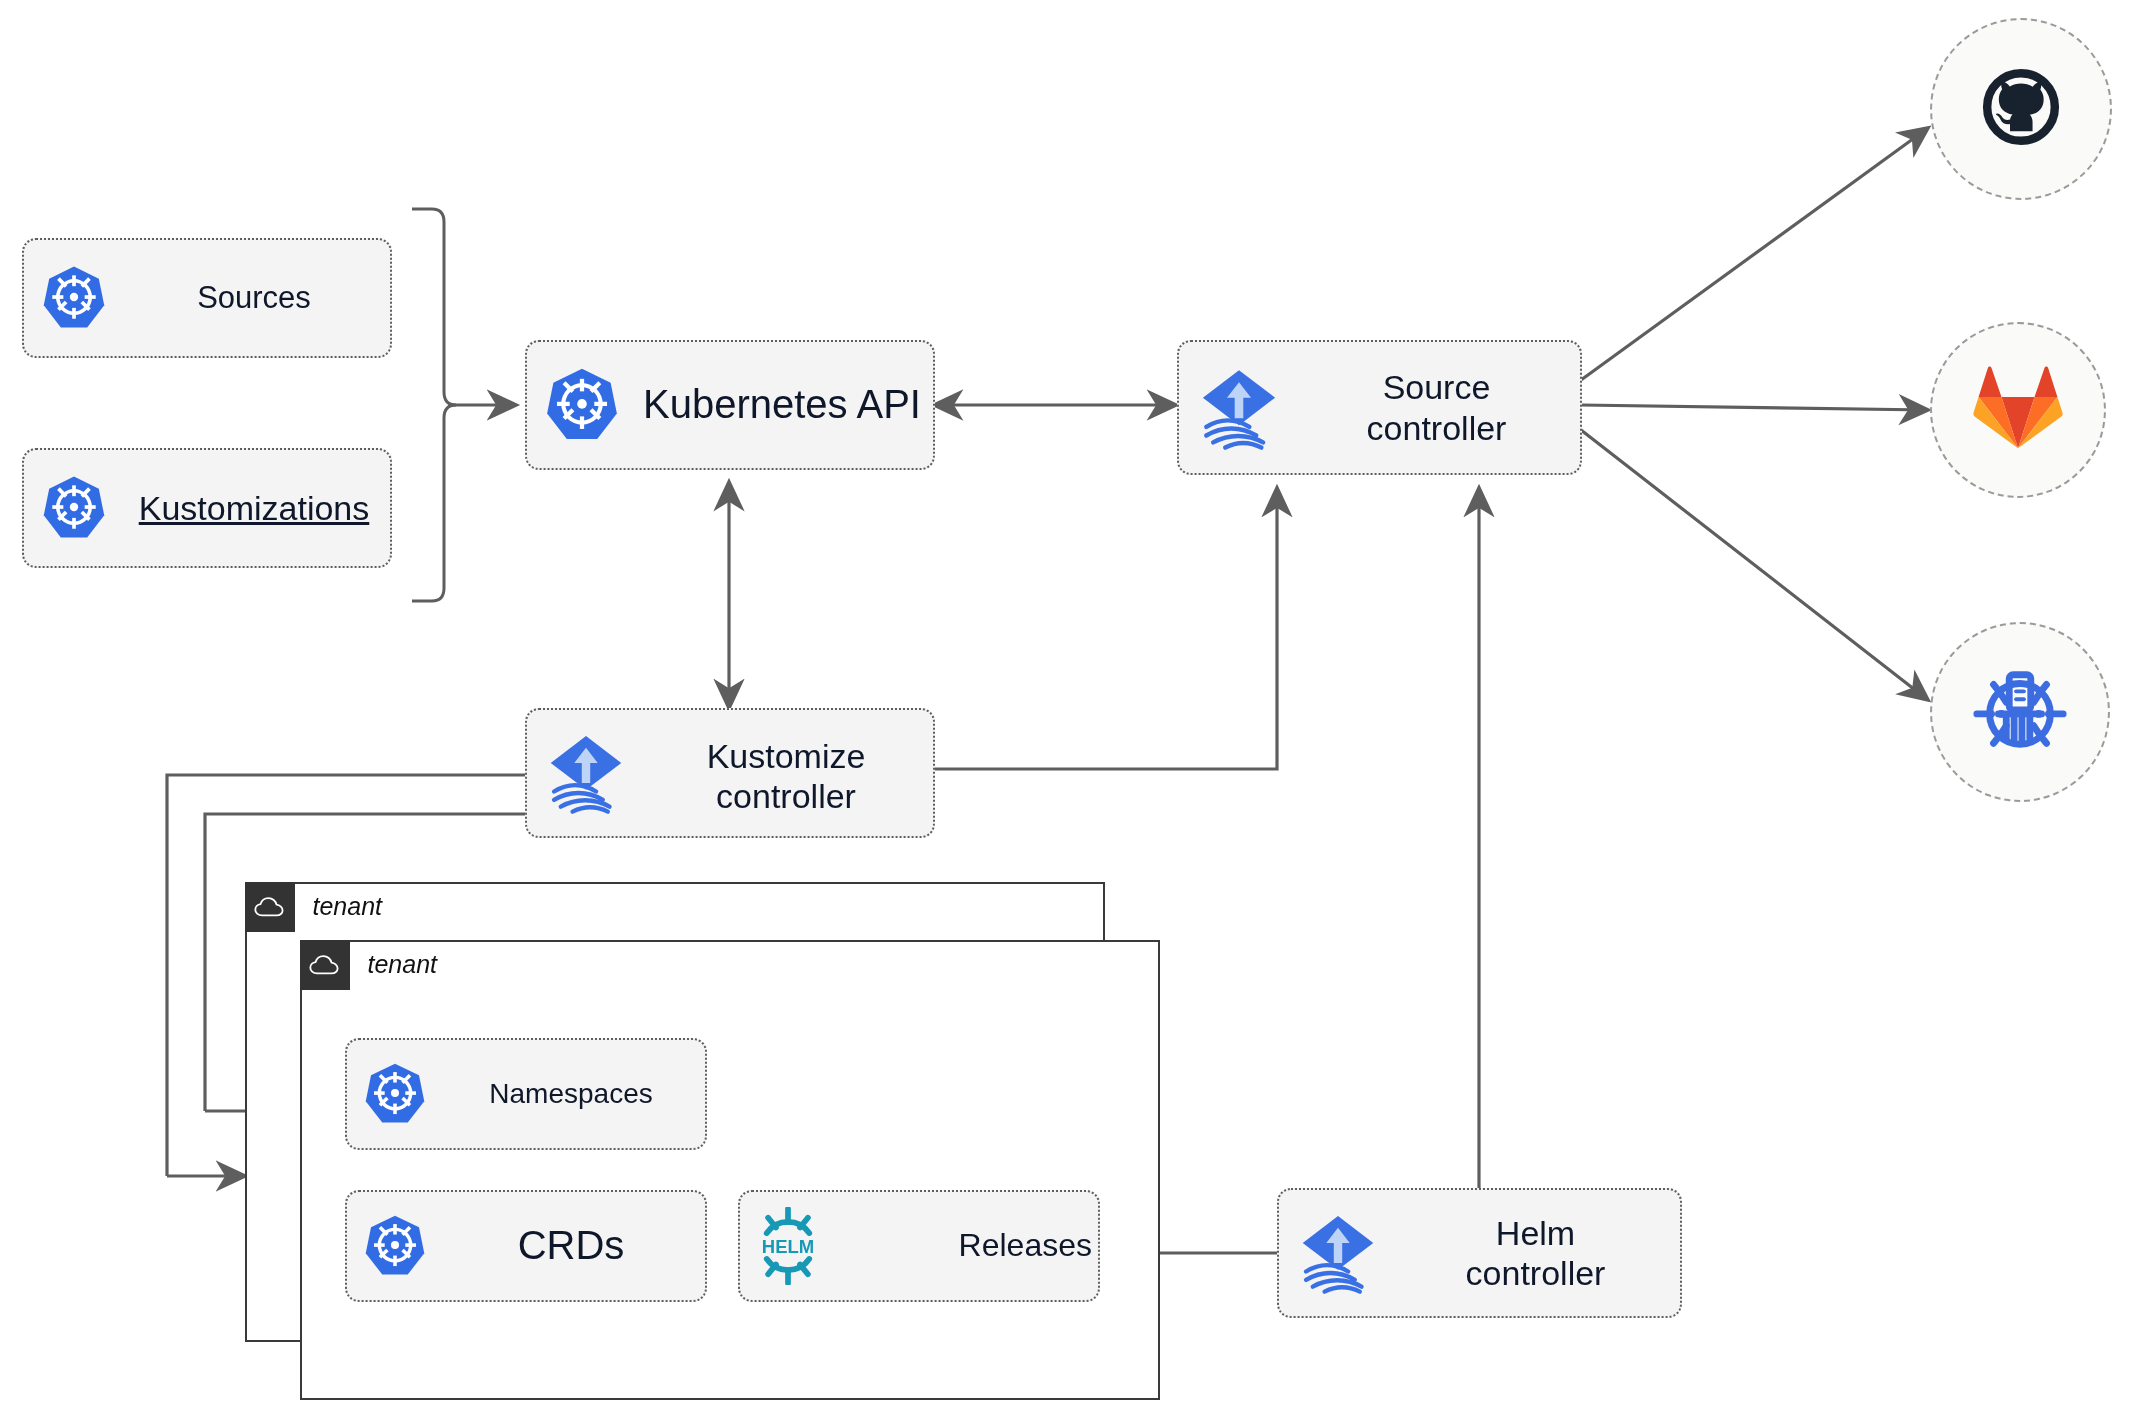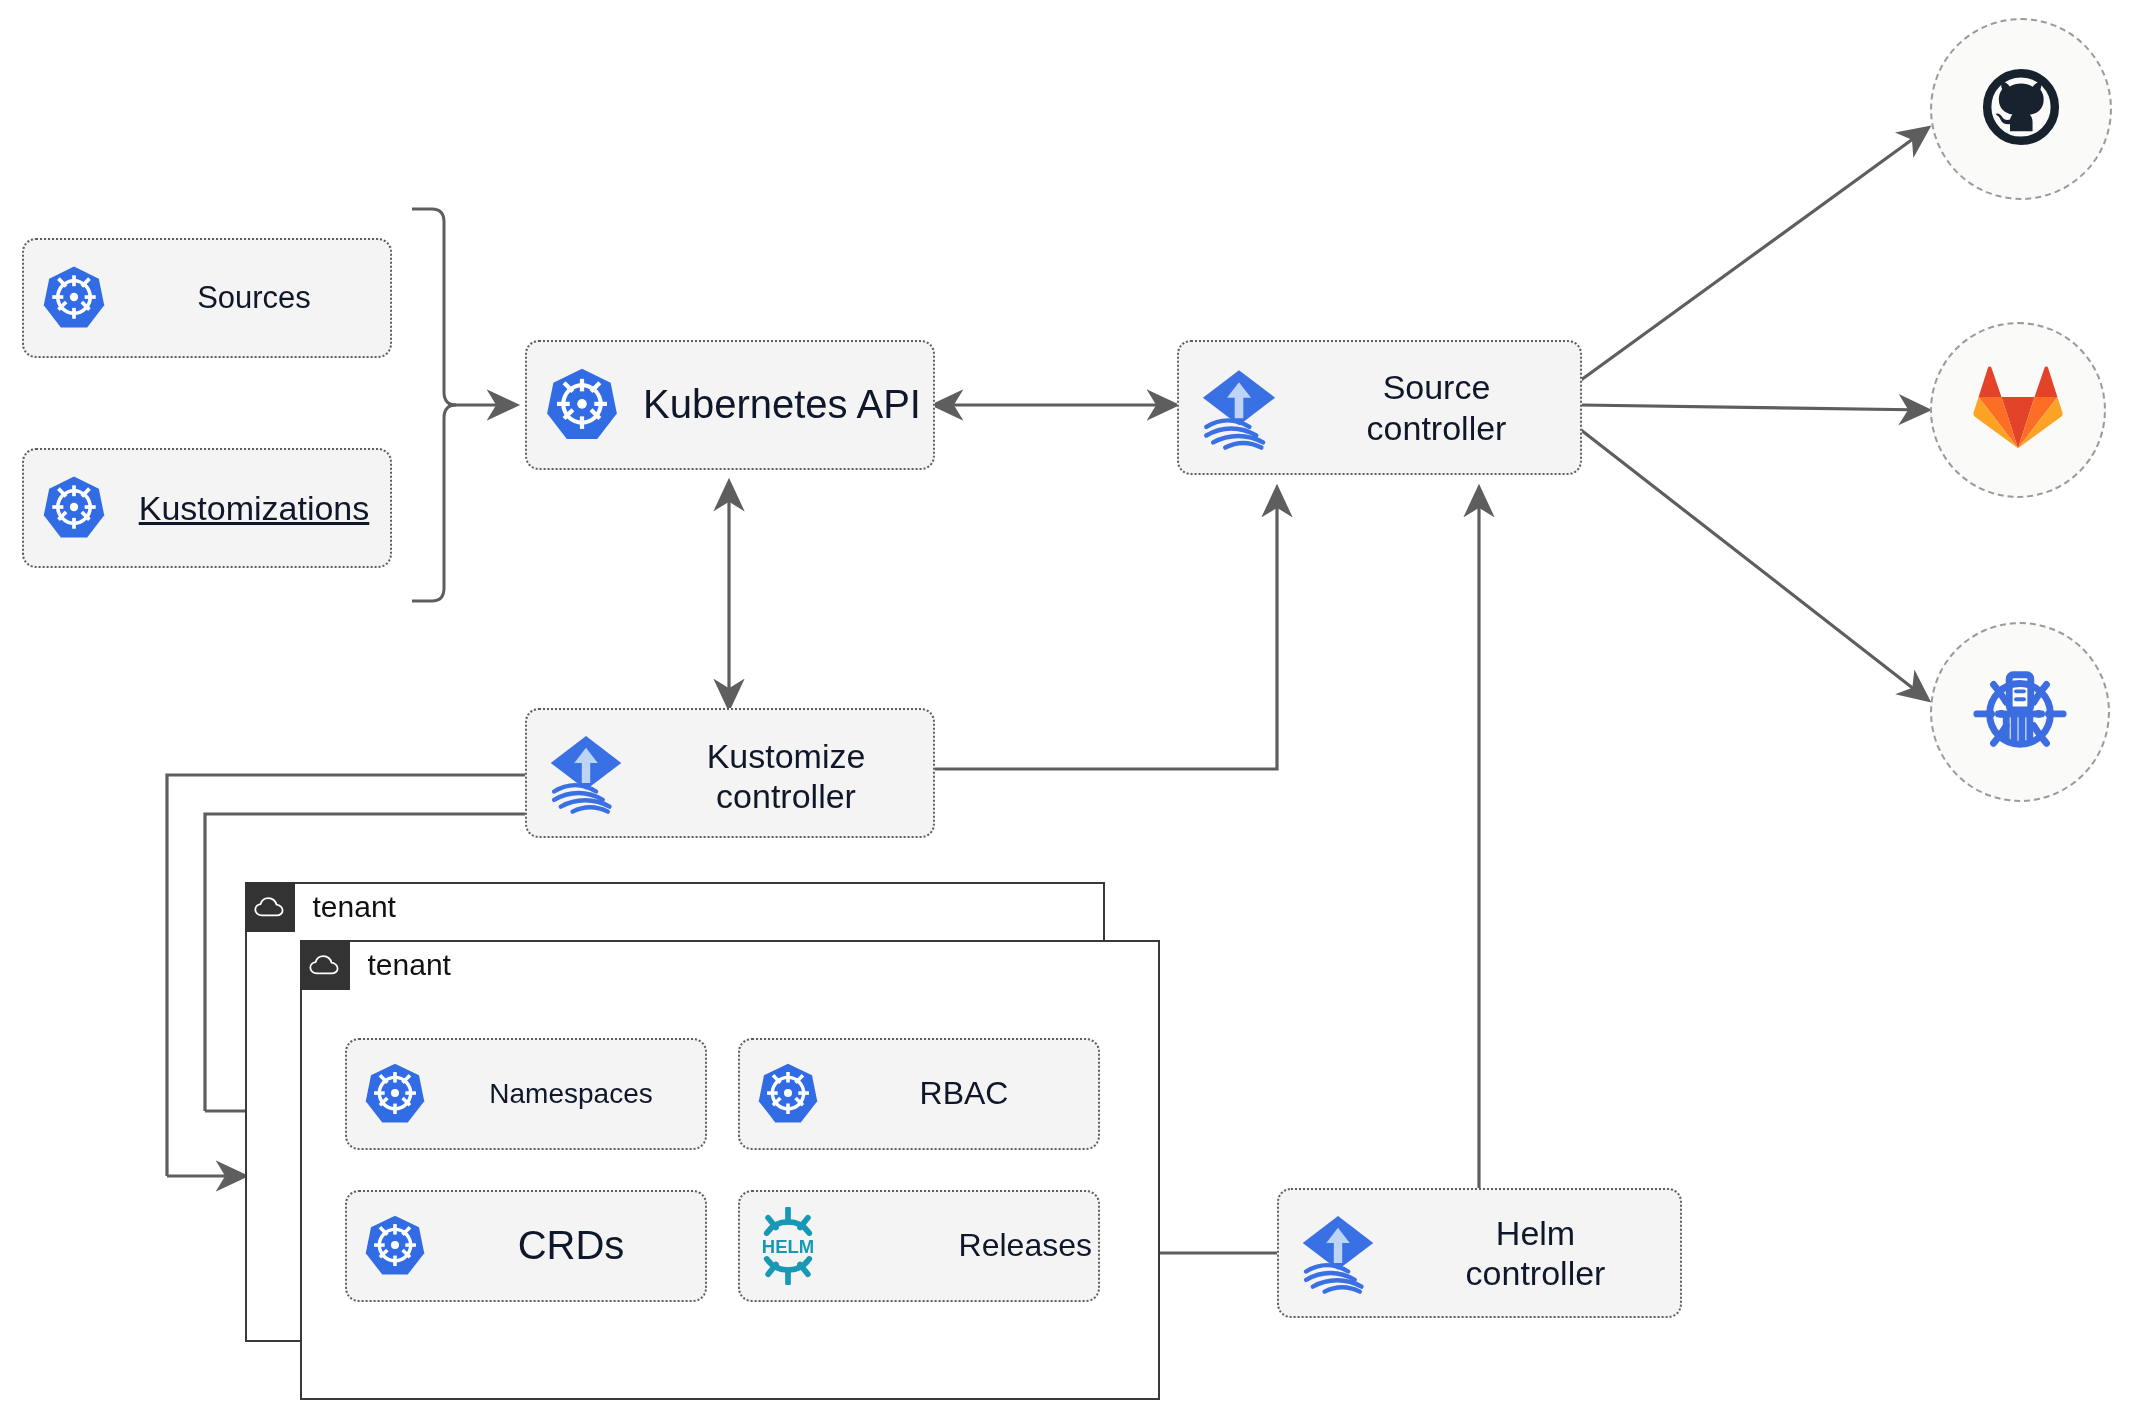--- a/index.html
+++ b/index.html
@@ -70,24 +70,25 @@
   .tenant-badge {
     width: 50px;
     height: 50px;
     background: #333333;
     display: flex;
     align-items: center;
     justify-content: center;
     flex: 0 0 auto;
   }
   .tenant-name {
-    font-size: 30px;
+    font-size: 25px;
     color: #111111;
     padding-left: 18px;
     white-space: nowrap;
+    font-style: italic;
   }
   
   .ext-circle {
     position: absolute;
     box-sizing: border-box;
     border: 2.5px dashed #9a9a9a;
     border-radius: 50%;
     background: #fafaf8;
     display: flex;
     align-items: center;
@@ -312,43 +313,20 @@
           <path d="M32 14.4 a18.6 18.6 0 0 0 -18.6 18.6 a18.6 18.6 0 0 0 18.6 18.6
                    a18.6 18.6 0 0 0 18.6 -18.6 A18.6 18.6 0 0 0 32 14.4 Z
                    M32 18.1 a14.9 14.9 0 0 1 14.9 14.9 a14.9 14.9 0 0 1 -14.9 14.9
                    A14.9 14.9 0 0 1 17.1 33 A14.9 14.9 0 0 1 32 18.1 Z"></path>
         </g>
       </svg>
     </span>
     <span class="lbl" style="font-size:28px;">Namespaces</span>
   </div>
 
-  <div class="res-box" style="left:738px; top:1038px; width:362px; height:112px;">
-    <span class="ic" style="width:96px;">
-      <svg width="60" height="64" viewBox="0 0 64 68" xmlns="http://www.w3.org/2000/svg">
-        <path d="M32 1.6 L57.6 14 L63.2 41.6 L45.6 64.4 L18.4 64.4 L0.8 41.6 L6.4 14 Z" fill="#326CE5"></path>
-        <g fill="#ffffff">
-          <circle cx="32" cy="33" r="4.3"></circle>
-          <path d="M30.1 10.6 h3.8 v11.2 h-3.8 Z"></path>
-            <path d="M30.1 44.2 h3.8 v11.2 h-3.8 Z"></path>
-          <path d="M9.6 31.1 h11.4 v3.8 H9.6 Z"></path>
-            <path d="M43 31.1 h11.4 v3.8 H43 Z"></path>
-          <path d="M14.6 15.4 l2.7-2.7 l7.9 7.9 l-2.7 2.7 Z"></path>
-          <path d="M38.7 39.5 l2.7-2.7 l7.9 7.9 l-2.7 2.7 Z"></path>
-          <path d="M46.6 12.7 l2.7 2.7 l-7.9 7.9 l-2.7-2.7 Z"></path>
-          <path d="M22.5 36.8 l2.7 2.7 l-7.9 7.9 l-2.7-2.7 Z"></path>
-          <path d="M32 14.4 a18.6 18.6 0 0 0 -18.6 18.6 a18.6 18.6 0 0 0 18.6 18.6
-                   a18.6 18.6 0 0 0 18.6 -18.6 A18.6 18.6 0 0 0 32 14.4 Z
-                   M32 18.1 a14.9 14.9 0 0 1 14.9 14.9 a14.9 14.9 0 0 1 -14.9 14.9
-                   A14.9 14.9 0 0 1 17.1 33 A14.9 14.9 0 0 1 32 18.1 Z"></path>
-        </g>
-      </svg>
-    </span>
-    <span class="lbl" style="font-size:32px;">RBAC</span>
-  </div>
 
   <div class="res-box" style="left:345px; top:1190px; width:362px; height:112px;">
     <span class="ic" style="width:96px;">
       <svg width="60" height="64" viewBox="0 0 64 68" xmlns="http://www.w3.org/2000/svg">
         <path d="M32 1.6 L57.6 14 L63.2 41.6 L45.6 64.4 L18.4 64.4 L0.8 41.6 L6.4 14 Z" fill="#326CE5"></path>
         <g fill="#ffffff">
           <circle cx="32" cy="33" r="4.3"></circle>
           <path d="M30.1 10.6 h3.8 v11.2 h-3.8 Z"></path>
             <path d="M30.1 44.2 h3.8 v11.2 h-3.8 Z"></path>
           <path d="M9.6 31.1 h11.4 v3.8 H9.6 Z"></path>

